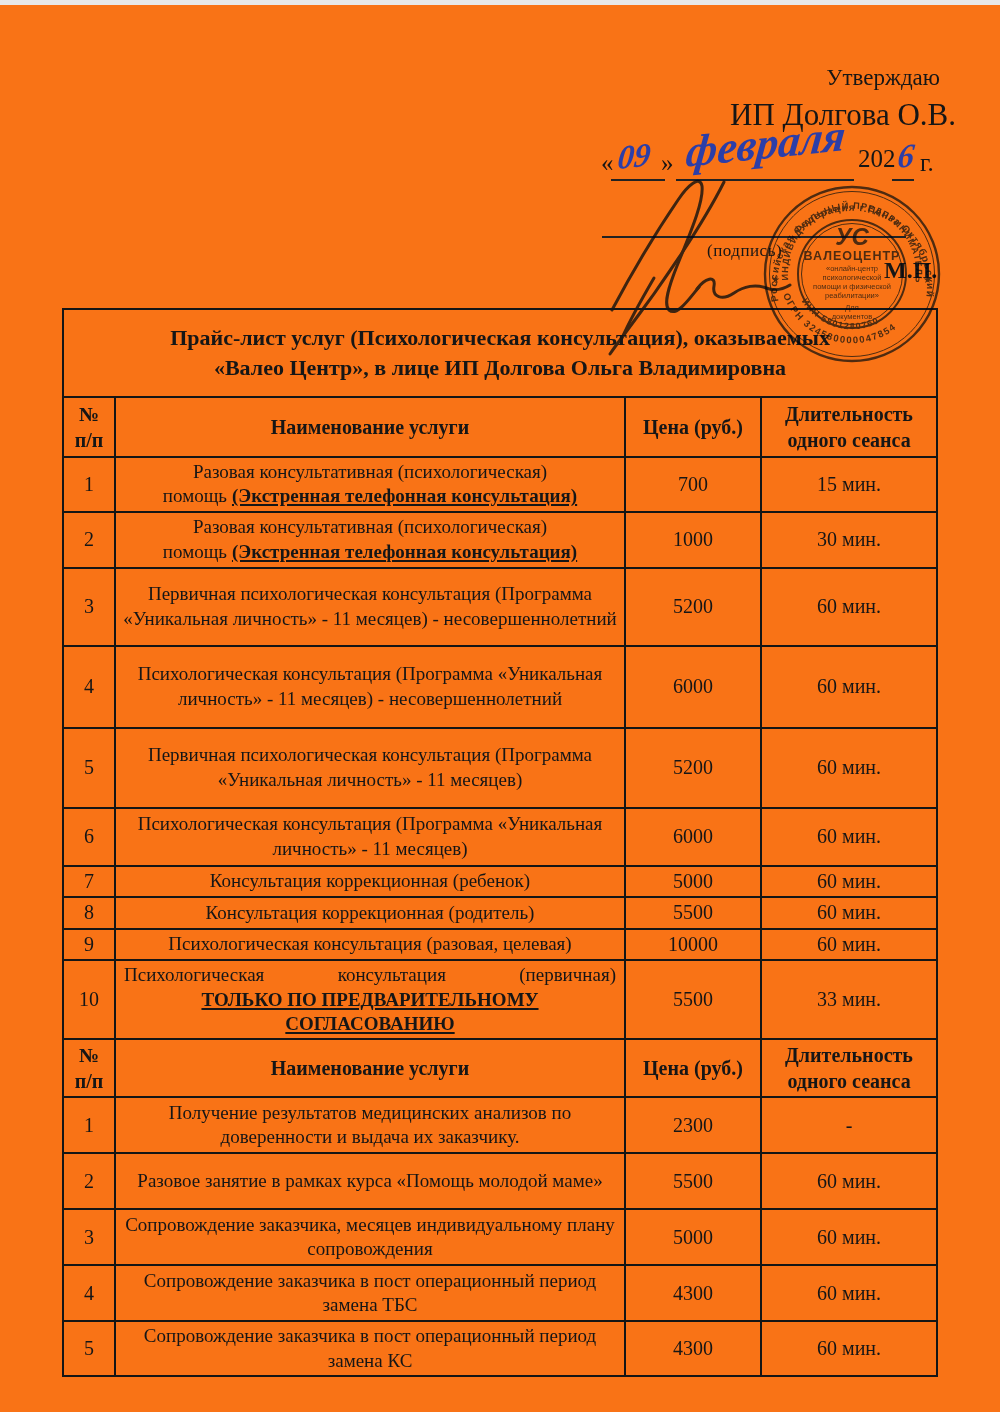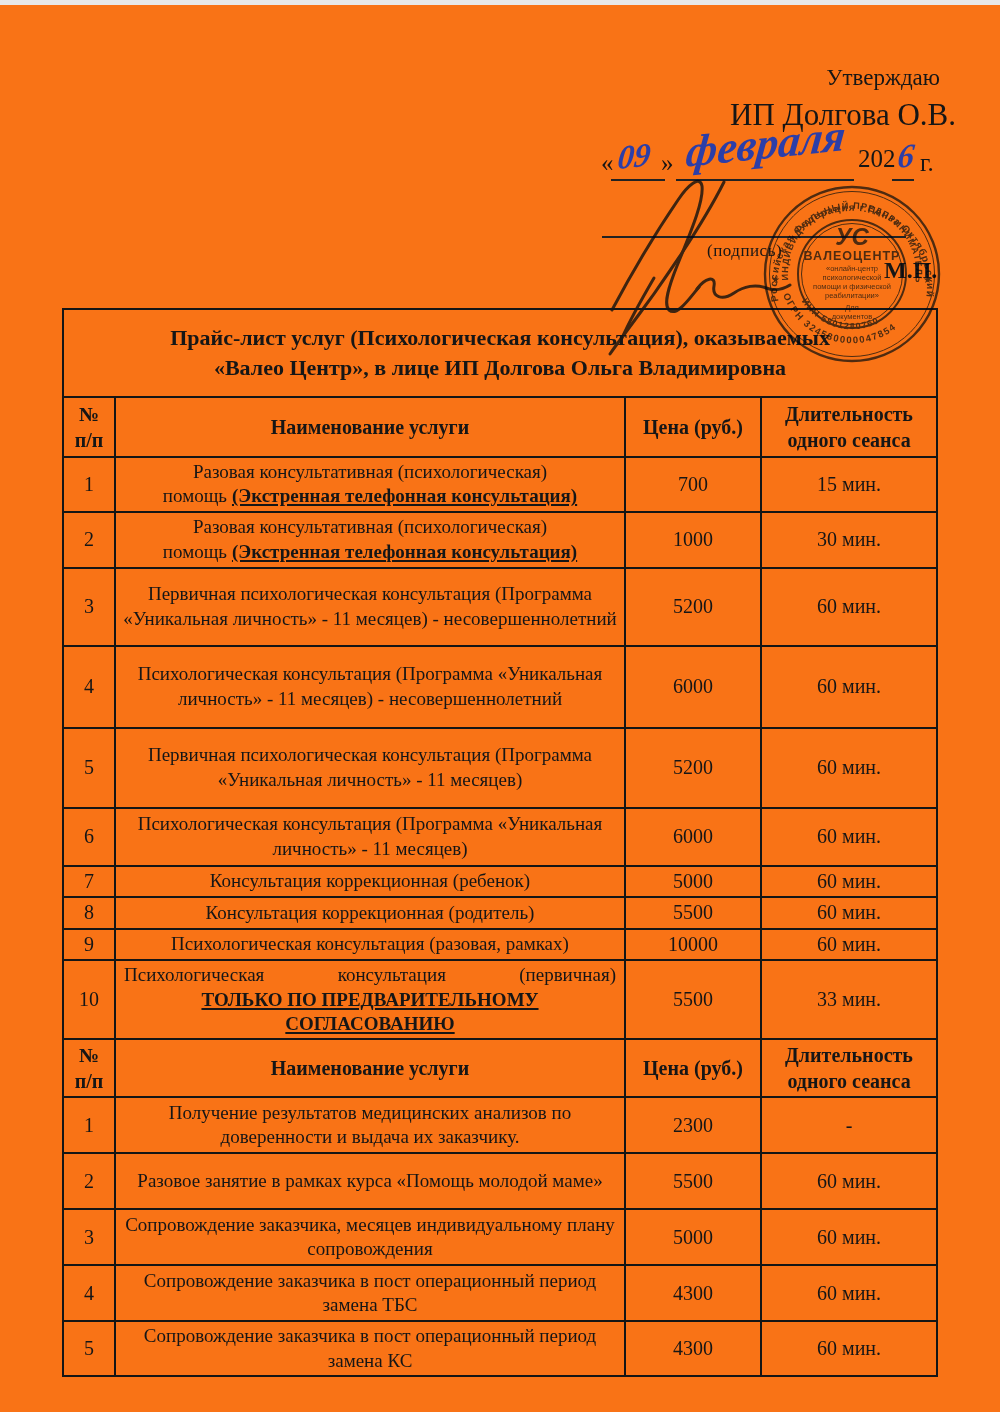--- a/index.html
+++ b/index.html
@@ -160,21 +160,21 @@
       <td class="c-dur">60 мин.</td>
     </tr>
     <tr style="height:29px">
       <td class="c-num">8</td>
       <td class="c-name">Консультация коррекционная (родитель)</td>
       <td class="c-price">5500</td>
       <td class="c-dur">60 мин.</td>
     </tr>
     <tr style="height:29px">
       <td class="c-num">9</td>
-      <td class="c-name">Психологическая консультация (разовая, рамках)</td>
+      <td class="c-name">Психологическая консультация (разовая, целевая)</td>
       <td class="c-price">10000</td>
       <td class="c-dur">60 мин.</td>
     </tr>
     <tr style="height:47px">
       <td class="c-num">10</td>
       <td class="c-name">
         <div class="just">Психологическая консультация (первичная)</div>
         <div class="bu">ТОЛЬКО ПО ПРЕДВАРИТЕЛЬНОМУ СОГЛАСОВАНИЮ</div>
       </td>
       <td class="c-price">5500</td>

